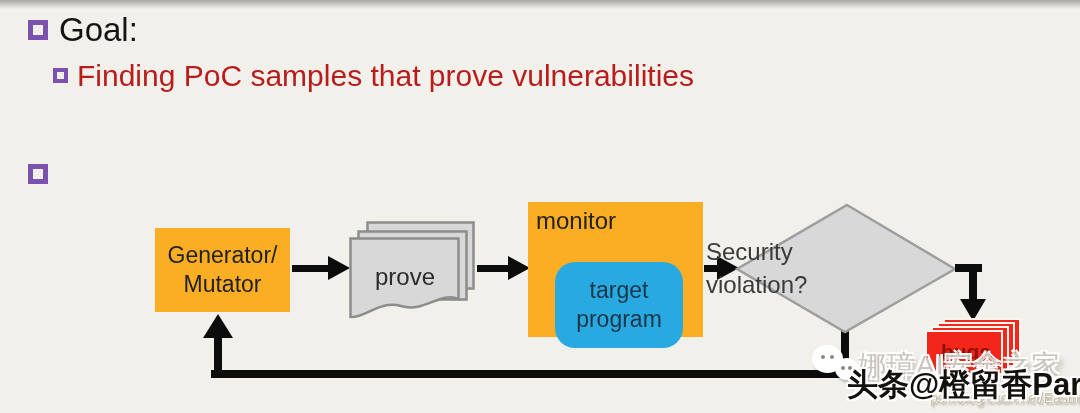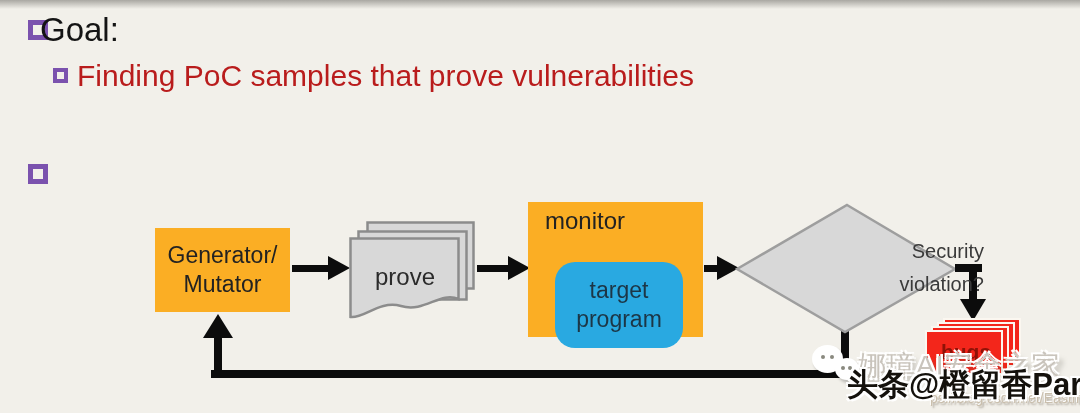--- a/index.html
+++ b/index.html
@@ -18,29 +18,29 @@
   .bullet-sq{box-sizing:border-box;border:5px solid #7B52AE;width:20px;height:20px;background:transparent;}
   .bullet-sq.small{width:15px;height:15px;border-width:4px;}
   .h1-text{font-size:33px;line-height:38px;color:#141414;}
   .h2-text{font-size:30px;line-height:36px;color:#b91c1c;}
 
   
   .box-orange{background:#FBAE24;}
   .gen-box{left:155px;top:228px;width:135px;height:84px;display:flex;flex-direction:column;
     align-items:center;justify-content:center;font-size:23px;line-height:29px;text-align:center;color:#222;}
   .mon-box{left:528px;top:202px;width:175px;height:135px;}
-  .mon-label{left:17px;top:5px;font-size:24px;color:#222;}
+  .mon-label{left:8px;top:5px;font-size:24px;color:#222;}
   .target-box{left:27px;top:60px;width:128px;height:86px;background:#29A9E1;border-radius:20px;
     display:flex;flex-direction:column;align-items:center;justify-content:center;
     font-size:23px;line-height:29px;color:#1c3646;text-align:center;}
 
   .inputs-label{left:352px;top:263px;width:106px;text-align:center;font-size:24px;color:#2b2b2b;}
 
-  .diamond-label{left:784px;top:235px;width:200px;text-align:right;
-    font-size:20px;line-height:33px;color:#3a3a3a;}
+  .diamond-label{left:706px;top:235px;width:200px;text-align:left;
+    font-size:24px;line-height:33px;color:#3a3a3a;}
 
   
   .hline{height:7px;background:#0c0c0c;}
   .vline{width:8px;background:#0c0c0c;}
   .head-right{width:0;height:0;border-top:12px solid transparent;border-bottom:12px solid transparent;border-left:22px solid #0c0c0c;}
   .head-down{width:0;height:0;border-left:13px solid transparent;border-right:13px solid transparent;border-top:22px solid #0c0c0c;}
   .head-up{width:0;height:0;border-left:15px solid transparent;border-right:15px solid transparent;border-bottom:24px solid #0c0c0c;}
 
   
   .bug-layer{position:absolute;width:78px;height:45px;background:#F3261B;border:2px solid #FBF7F0;box-sizing:border-box;}
@@ -62,21 +62,21 @@
 
   .z1{z-index:1}.z2{z-index:2}.z3{z-index:3}.z4{z-index:4}.z5{z-index:5}
 </style>
 </head>
 <body>
 
 <div id="slide">
   <div class="abs top-shade"></div>
 
   <div class="abs bullet-sq" style="left:28px;top:20px;"></div>
-  <div class="abs h1-text" style="left:40px;top:11px;">Goal:</div>
+  <div class="abs h1-text" style="left:59px;top:11px;">Goal:</div>
 
   <div class="abs bullet-sq small" style="left:53px;top:68px;"></div>
   <div class="abs h2-text" style="left:77px;top:58px;">Finding PoC samples that prove vulnerabilities</div>
 
   <div class="abs bullet-sq" style="left:28px;top:164px;"></div>
 
   <div class="abs box-orange gen-box z2">
     <span>Generator/</span>
     <span>Mutator</span>
   </div>

